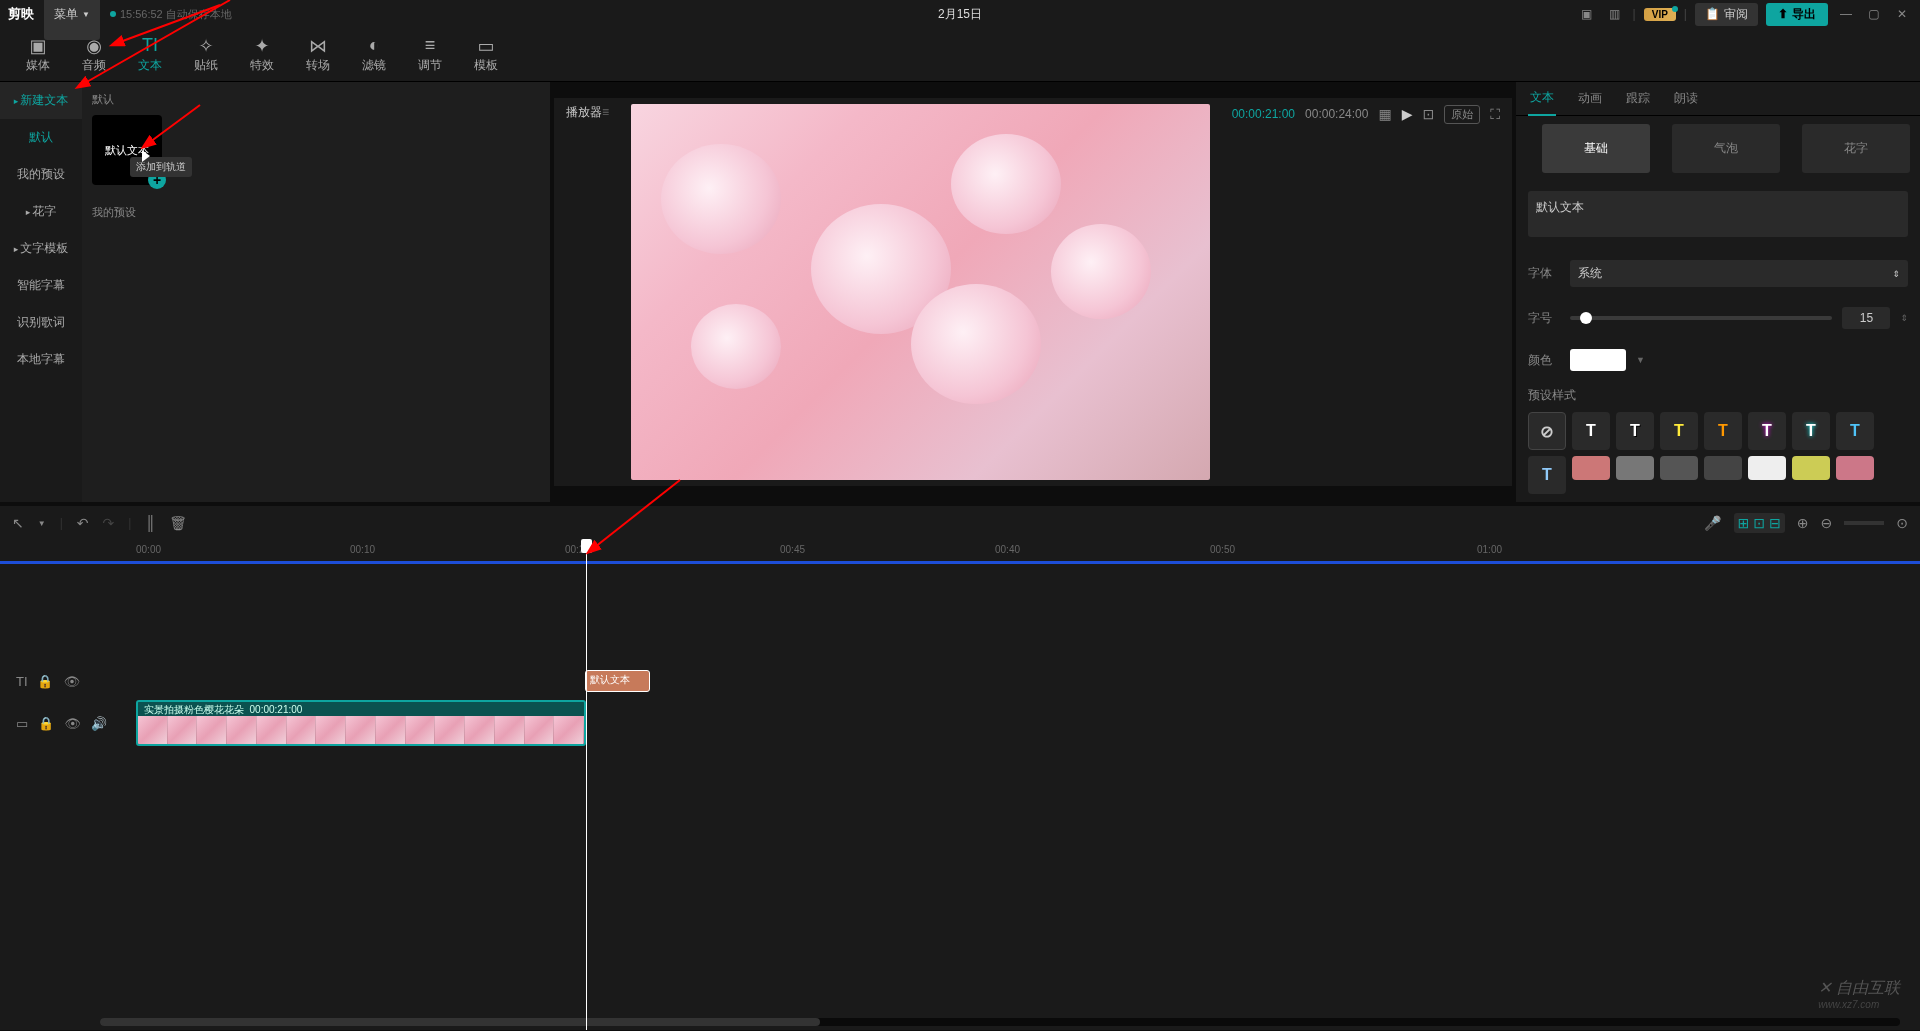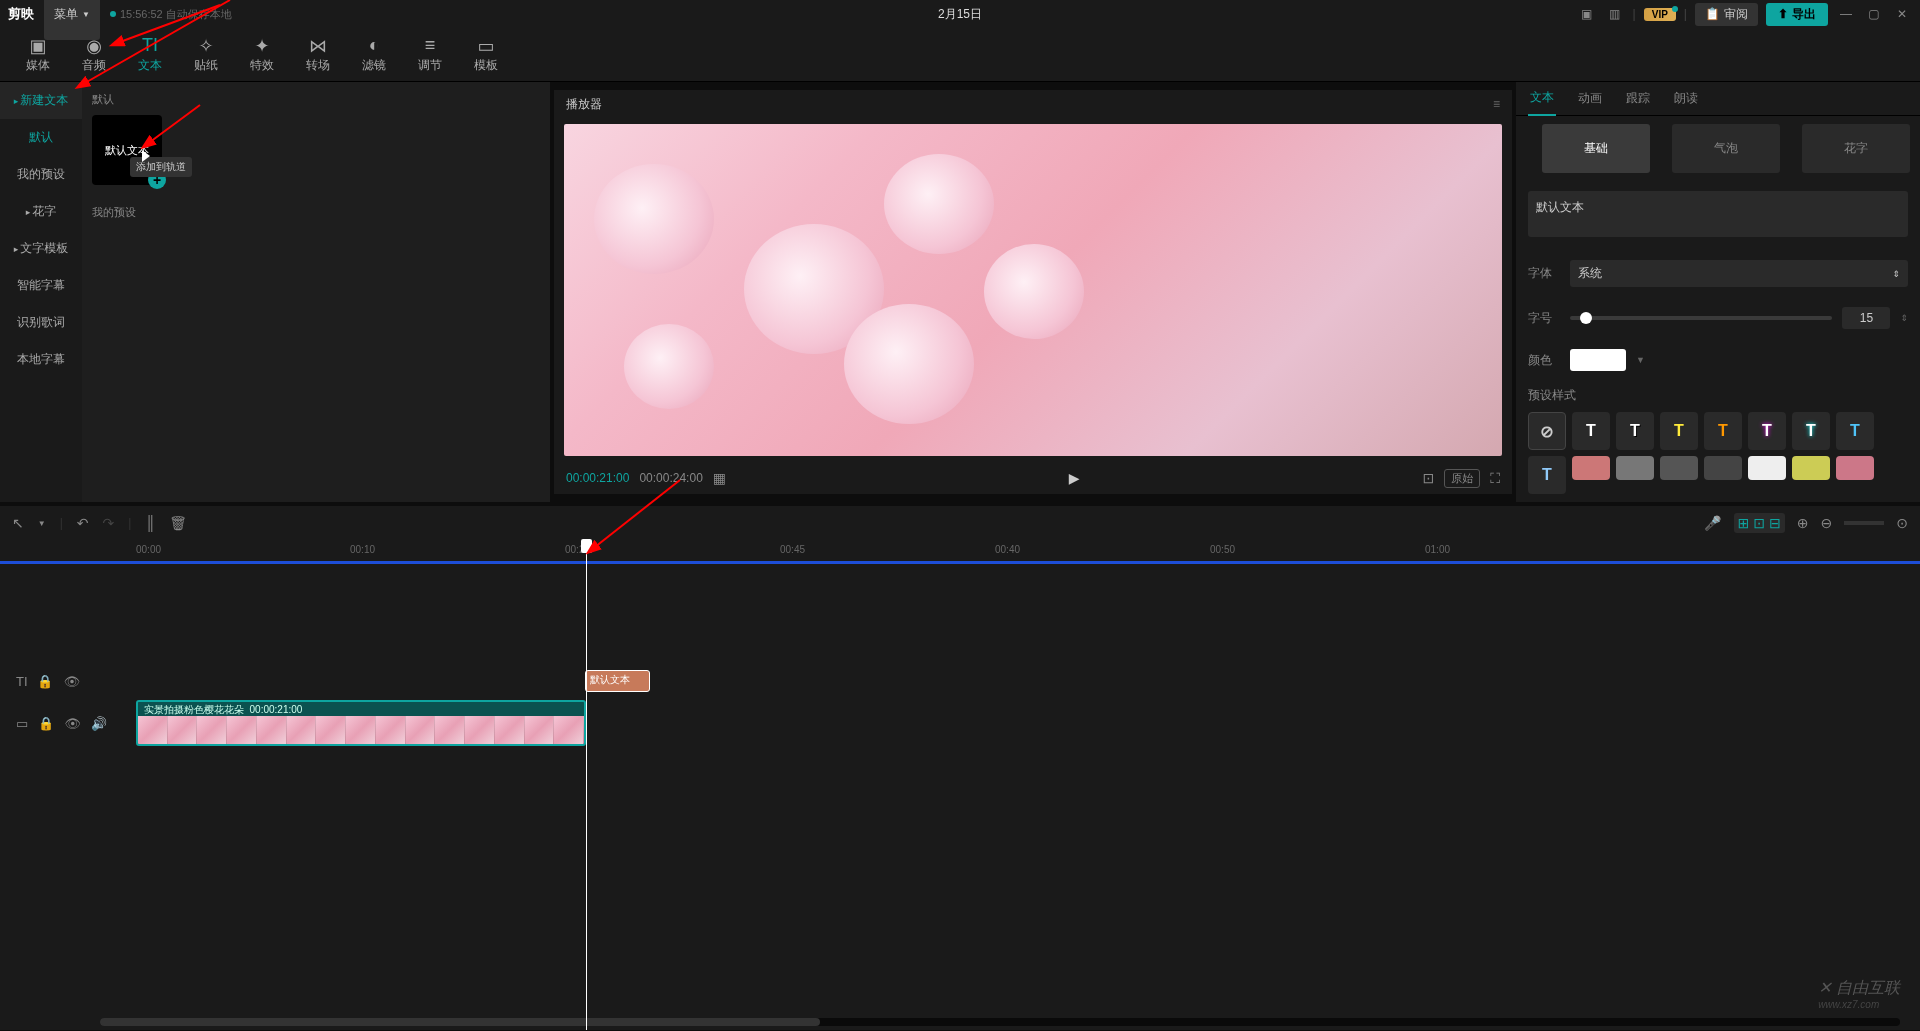--- a/index.html
+++ b/index.html
@@ -33,21 +33,21 @@
 .side-item { padding: 10px 8px; text-align: center; color: #aaa; cursor: pointer; font-size: 12px; display: flex; align-items: center; justify-content: center; gap: 2px; }
 .side-item.active { color: #0ea5a0; background: #252525; }
 .side-item.sub { color: #0ea5a0; }
 .caret { font-size: 9px; }
 .content-area { flex: 1; padding: 10px; position: relative; }
 .section-label { color: #888; font-size: 11px; margin-bottom: 8px; display: block; }
 .text-card { width: 70px; height: 70px; background: #000; border-radius: 4px; display: flex; align-items: center; justify-content: center; color: #fff; font-size: 11px; position: relative; margin-bottom: 12px; }
 .add-badge { position: absolute; bottom: -4px; right: -4px; width: 18px; height: 18px; background: #0ea5a0; border-radius: 50%; display: flex; align-items: center; justify-content: center; color: #000; font-weight: bold; font-size: 14px; }
 .tooltip { position: absolute; top: 75px; left: 48px; background: #333; padding: 3px 6px; border-radius: 3px; color: #ccc; font-size: 10px; }
 
-.player-panel { flex: 1; background: #1a1a1a; margin: 8px 4px; display: flex; flex-direction: column; text-align: center; }
+.player-panel { flex: 1; background: #1a1a1a; margin: 16px 4px; display: flex; flex-direction: row; text-align: center; }
 .player-header { height: 28px; display: flex; align-items: center; justify-content: space-between; padding: 0 12px; }
 .player-view { flex: 1; display: flex; align-items: center; justify-content: center; padding: 6px 10px; }
 .video-frame { width: 100%; height: 100%; background: linear-gradient(135deg, #f8d5e0 0%, #f4b8c8 25%, #f0a8b8 50%, #e8c0d0 75%, #d4a8b0 100%); border-radius: 2px; position: relative; overflow: hidden; }
 .flower { position: absolute; border-radius: 50%; background: radial-gradient(circle at 40% 40%, #fef0f5, #f5c5d5 60%, #e8a0b5); }
 .player-controls { height: 32px; display: flex; align-items: center; padding: 0 12px; gap: 10px; }
 .time-current { color: #0ea5a0; }
 .time-total { color: #888; }
 .play-btn { margin: 0 auto; color: #ccc; font-size: 14px; }
 .ctrl-icon { color: #888; font-size: 14px; }
 
@@ -336,21 +336,21 @@
 </div>
 
 <div class="timeline">
   <div class="ruler">
     <span class="ruler-mark" style="left:136px;">00:00</span>
     <span class="ruler-mark" style="left:350px;">00:10</span>
     <span class="ruler-mark" style="left:565px;">00:20</span>
     <span class="ruler-mark" style="left:780px;">00:45</span>
     <span class="ruler-mark" style="left:995px;">00:40</span>
     <span class="ruler-mark" style="left:1210px;">00:50</span>
-    <span class="ruler-mark" style="left:1425px;">01:00</span>
+    <span class="ruler-mark" style="left:1477px;">01:00</span>
   </div>
   <div class="playhead" style="left:586px;">
       <div class="playhead-handle"></div>
     </div>
   <div class="tracks">
     <div style="height:100px;"></div>
     <div class="track-row" style="height:34px;">
       <div class="track-controls">
         <span>TI</span>
         <span>🔒</span>

